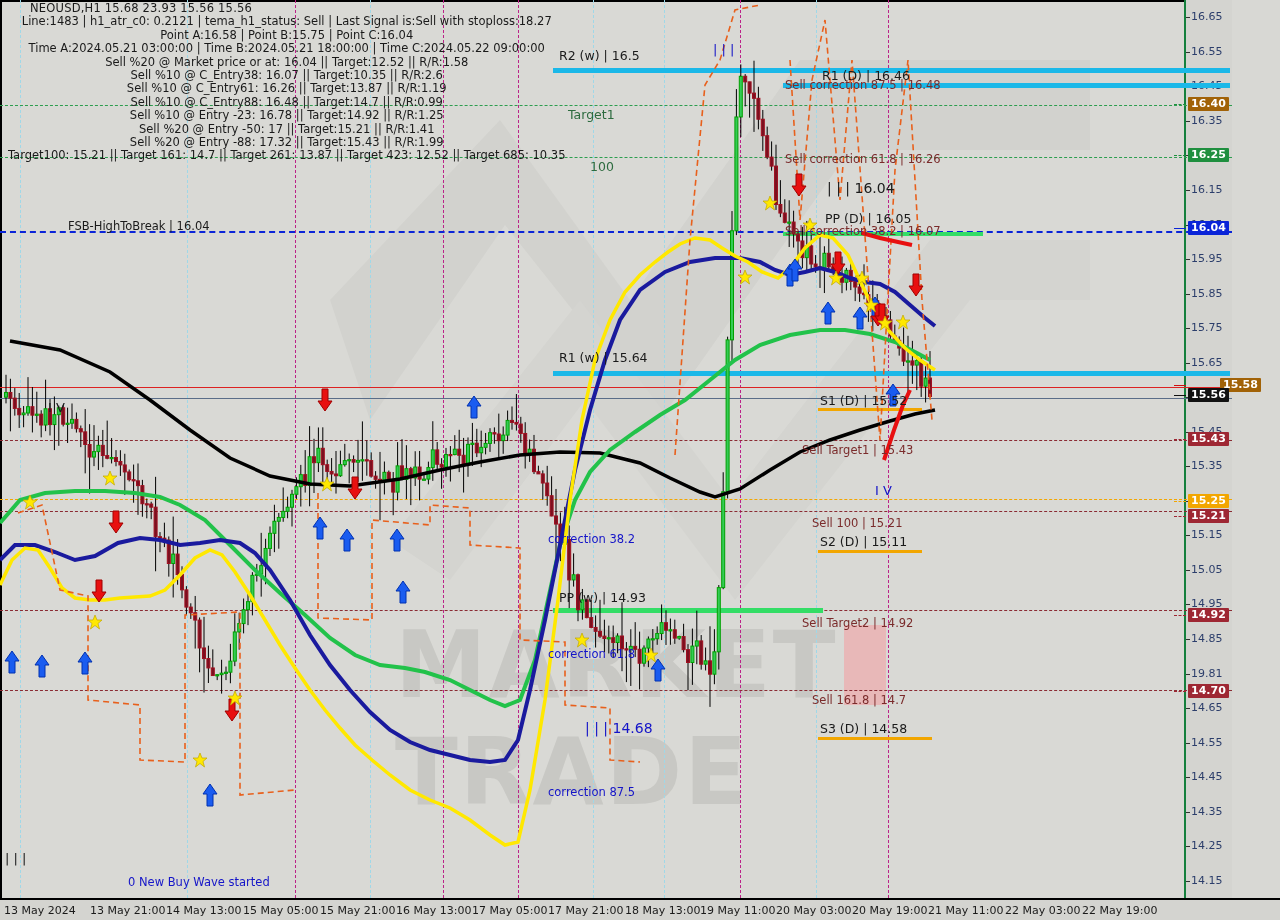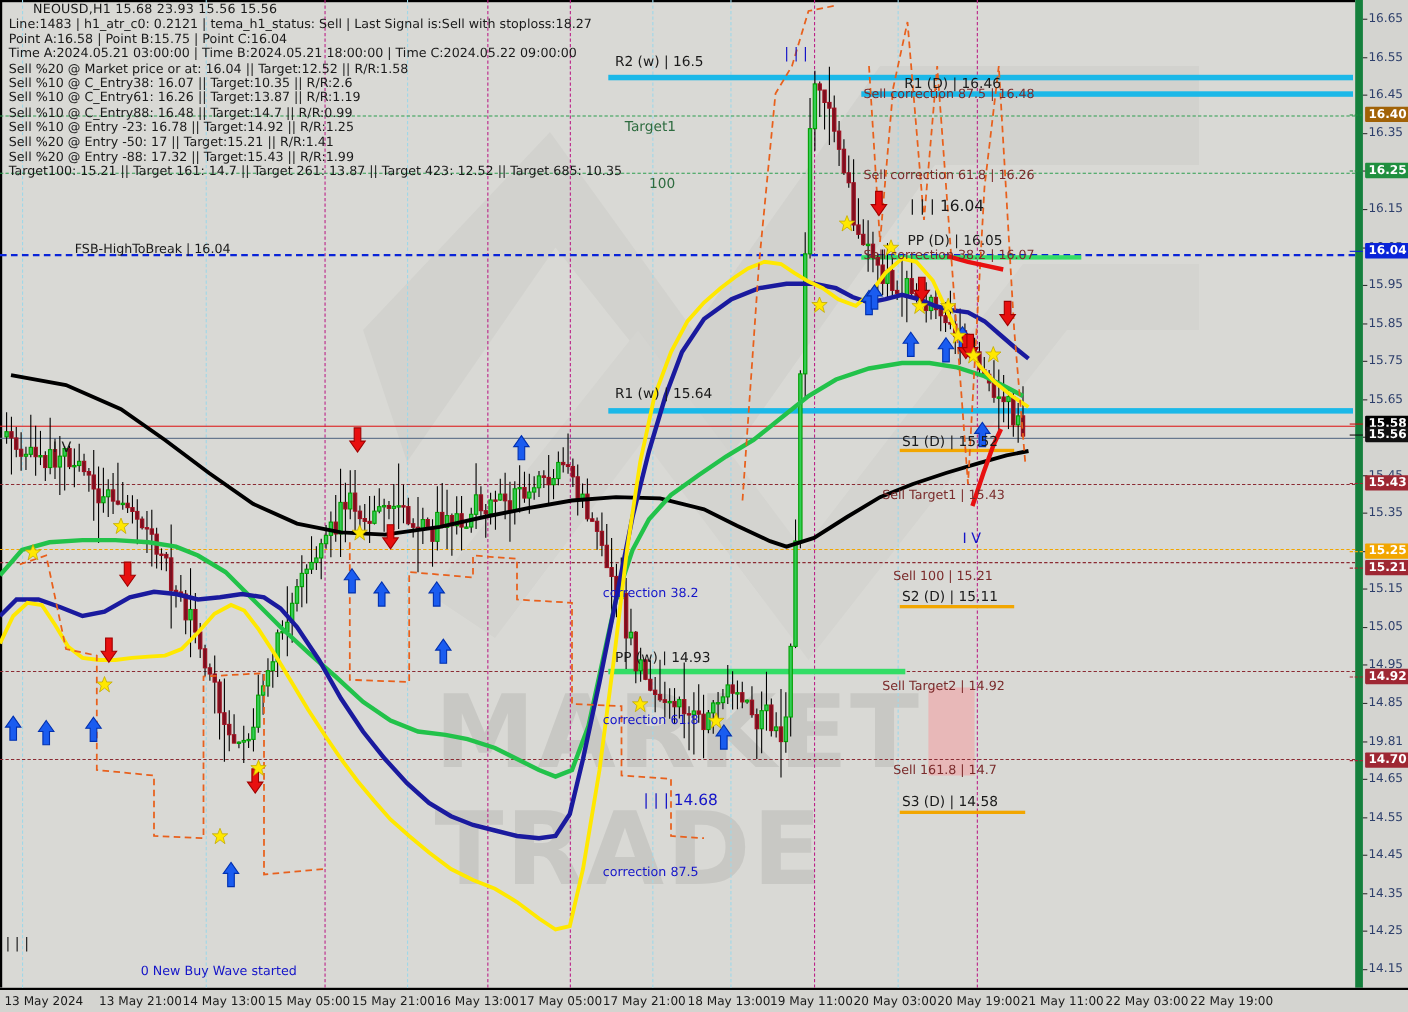--- a/index.html
+++ b/index.html
@@ -7,36 +7,36 @@
   #app{position:relative;width:1280px;height:920px;background:#d8d8d4;overflow:hidden;}
 
   
   #plot{position:absolute;left:0;top:0;width:1232px;height:898px;overflow:hidden;background:#d9d9d5;}
   #plot-border-l{position:absolute;left:0;top:0;width:2px;height:898px;background:#000;}
   #plot-border-t{position:absolute;left:0;top:0;width:1232px;height:2px;background:#000;}
 
   
   #hdr{position:absolute;left:8px;top:2px;z-index:40;color:#1a1a1a;font-size:11.5px;line-height:13.4px;white-space:nowrap;}
   #hdr .sym{padding-left:22px;letter-spacing:.2px;}
-  #hdr .ln{letter-spacing:0px;}
+  #hdr .ln{letter-spacing:0px;text-align:center;}
 
   
   #wm{position:absolute;left:395px;top:612px;z-index:1;font-size:92px;font-weight:bold;color:#c8c8c4;letter-spacing:2px;font-family:"DejaVu Sans",sans-serif;user-select:none;}
   #wm .blk{display:inline-block;width:42px;height:80px;background:#e8b8b8;vertical-align:-8px;margin:0 6px;}
   #wmswoosh{position:absolute;left:330px;top:0px;width:760px;height:640px;z-index:1;opacity:.55;}
 
   
   .hline{position:absolute;height:0;border-top-width:1px;border-top-style:solid;z-index:6;}
   .vline{position:absolute;width:0;border-left-width:1px;border-left-style:solid;z-index:5;}
   .band{position:absolute;z-index:7;}
   .lbl{position:absolute;z-index:20;font-size:12.5px;white-space:nowrap;}
   .lbl.sm{font-size:11.5px;}
 
   
-  #yaxis{position:absolute;left:1232px;top:0;width:48px;height:898px;background:#d4d4d0;border-left:7px solid #15803d;box-sizing:border-box;}
+  #yaxis{position:absolute;left:1184px;top:0;width:48px;height:898px;background:#d4d4d0;border-left:2px solid #15803d;box-sizing:border-box;}
   .ytick{position:absolute;left:5px;font-size:11px;color:#2c3e6b;white-space:nowrap;}
   .ytickmark{position:absolute;left:0px;width:4px;height:1px;background:#333;}
   .ytag{position:absolute;left:2px;height:14px;line-height:14px;padding:0 3px;font-size:11px;font-weight:bold;border-radius:1px;white-space:nowrap;z-index:12;}
 
   
   #xaxis{position:absolute;left:0;top:898px;width:1280px;height:22px;background:#d4d4d0;border-top:2px solid #000;box-sizing:border-box;}
   .xtick{position:absolute;top:4px;font-size:11px;color:#1a1a1a;white-space:nowrap;}
 
   
   #candles{position:absolute;left:0;top:0;width:1232px;height:898px;z-index:8;}
@@ -699,21 +699,21 @@
       <div class="ytickmark" style="top: 846.192px;"></div>
       <div class="ytick" style="top: 839.192px;">14.25</div>
       <div class="ytickmark" style="top: 880.731px;"></div>
       <div class="ytick" style="top: 873.731px;">14.15</div>
       <div class="ytag" style="top: 96.6154px; background: #a16207; color: rgb(255, 255, 255);">16.40</div>
       <div style="position: absolute; left: -12px; width: 12px; top: 103.615px; border-top: 1px dashed rgb(31, 143, 63);"></div>
       <div class="ytag" style="top: 148.423px; background: rgb(31, 143, 63); color: rgb(255, 255, 255);">16.25</div>
       <div style="position: absolute; left: -12px; width: 12px; top: 155.423px; border-top: 1px dashed rgb(31, 143, 63);"></div>
       <div class="ytag" style="top: 220.954px; background: rgb(10, 36, 216); color: rgb(255, 255, 255);">16.04</div>
       <div style="position: absolute; left: -12px; width: 12px; top: 227.954px; border-top: 1px solid rgb(10, 36, 216);"></div>
-      <div class="ytag" style="top: 378.104px; background: #000000; color: rgb(255, 255, 255);">15.58</div>
+      <div class="ytag" style="top: 378.104px; background: #a16207; color: rgb(255, 255, 255); margin-left: 32px;">15.58</div>
       <div style="position: absolute; left: -12px; width: 12px; top: 385.104px; border-top: 1px solid rgb(204, 17, 17);"></div>
       <div class="ytag" style="top: 388.465px; background: rgb(17, 17, 17); color: rgb(255, 255, 255);">15.56</div>
       <div style="position: absolute; left: -12px; width: 12px; top: 395.465px; border-top: 1px solid rgb(17, 17, 17);"></div>
       <div class="ytag" style="top: 431.638px; background: rgb(158, 39, 51); color: rgb(255, 255, 255);">15.43</div>
       <div style="position: absolute; left: -12px; width: 12px; top: 438.638px; border-top: 1px dashed rgb(158, 39, 51);"></div>
       <div class="ytag" style="top: 493.808px; background: rgb(242, 166, 0); color: rgb(255, 255, 255);">15.25</div>
       <div style="position: absolute; left: -12px; width: 12px; top: 500.808px; border-top: 1px dashed rgb(242, 166, 0);"></div>
       <div class="ytag" style="top: 509.35px; background: rgb(158, 39, 51); color: rgb(255, 255, 255);">15.21</div>
       <div style="position: absolute; left: -12px; width: 12px; top: 516.35px; border-top: 1px dashed rgb(158, 39, 51);"></div>
       <div class="ytag" style="top: 607.785px; background: rgb(158, 39, 51); color: rgb(255, 255, 255);">14.92</div>

